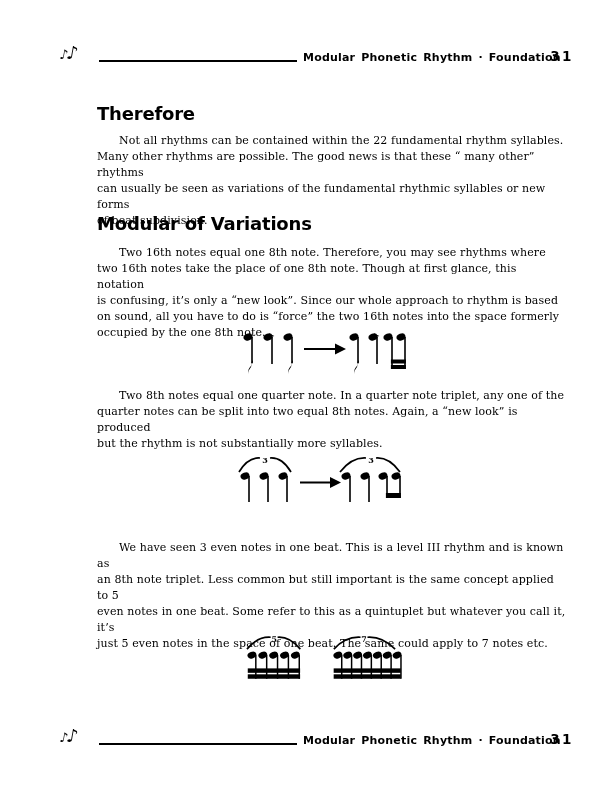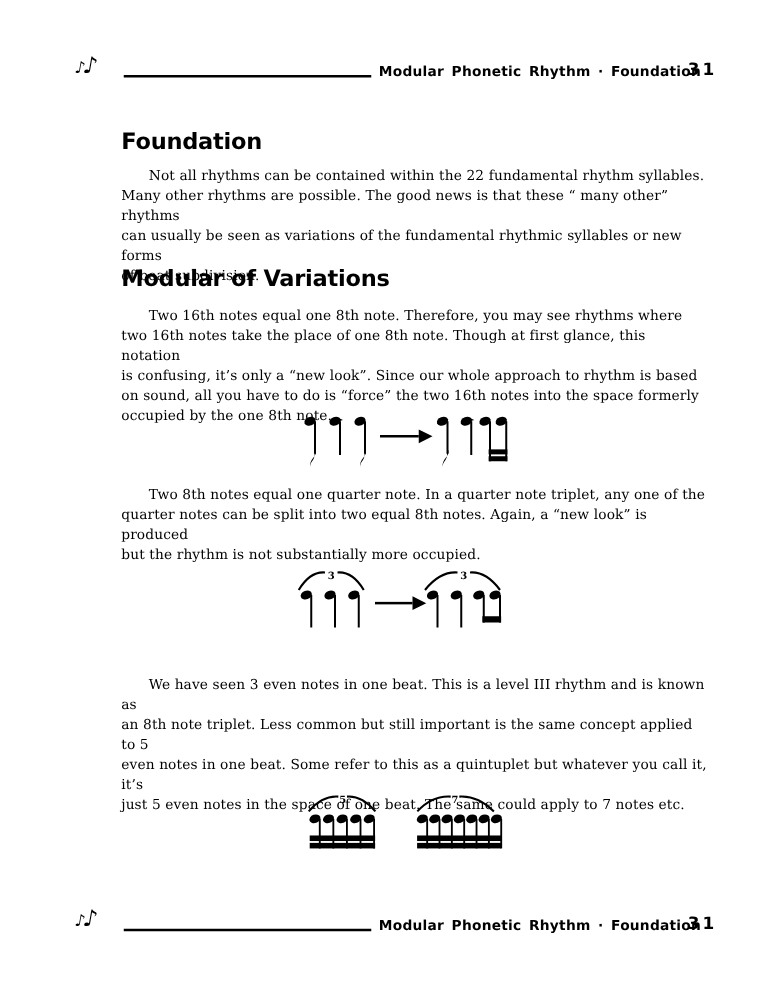--- a/index.html
+++ b/index.html
@@ -88,21 +88,21 @@
 
   <div class="band" style="top:40px">
     <div class="brand">
       <span class="n1">♪</span><span class="n2">♪</span>
     </div>
     <div class="rule"></div>
     <div class="band-title">Modular Phonetic Rhythm · Foundation</div>
     <div class="band-page">31</div>
   </div>
 
-  <div class="h" style="top:103px">Foundation</div>
+  <div class="h" style="top:103px">Therefore</div>
 
   <div class="p" style="top:133px">Not all rhythms can be contained within the 22 fundamental rhythm syllables.
 Many other rhythms are possible. The good news is that these “ many other” rhythms
 can usually be seen as variations of the fundamental rhythmic syllables or new forms
 of beat subdivision.</div>
 
   <div class="h" style="top:213px">Modular of Variations</div>
 
   <div class="p" style="top:245px">Two 16th notes equal one 8th note. Therefore, you may see rhythms where
 two 16th notes take the place of one 8th note. Though at first glance, this notation
@@ -137,21 +137,21 @@
         <rect x="149.2" y="6" width="1.6" height="32" fill="#000"></rect>
         <rect x="162.2" y="6" width="1.6" height="32" fill="#000"></rect>
         <rect x="148.9" y="28.5" width="15" height="4" fill="#000"></rect>
         <rect x="148.9" y="34" width="15" height="4" fill="#000"></rect>
       </g>
     </svg>
   </div>
 
   <div class="p" style="top:388px">Two 8th notes equal one quarter note. In a quarter note triplet, any one of the
 quarter notes can be split into two equal 8th notes. Again, a “new look” is produced
-but the rhythm is not substantially more occupied.</div>
+but the rhythm is not substantially more syllables.</div>
 
   <div class="fig" style="left:236px;top:449px">
     <svg width="168" height="54" viewBox="0 0 168 54">
       <g>
         <path d="M3 23 Q12 8 24 9" fill="none" stroke="#000" stroke-width="1.7"></path>
         <path d="M34 9 Q46 8 55 23" fill="none" stroke="#000" stroke-width="1.7"></path>
         <text class="tuplet-num" x="29" y="14" text-anchor="middle">3</text>
       </g>
       <g>
           <use href="#n4" x="9" y="27"></use>

